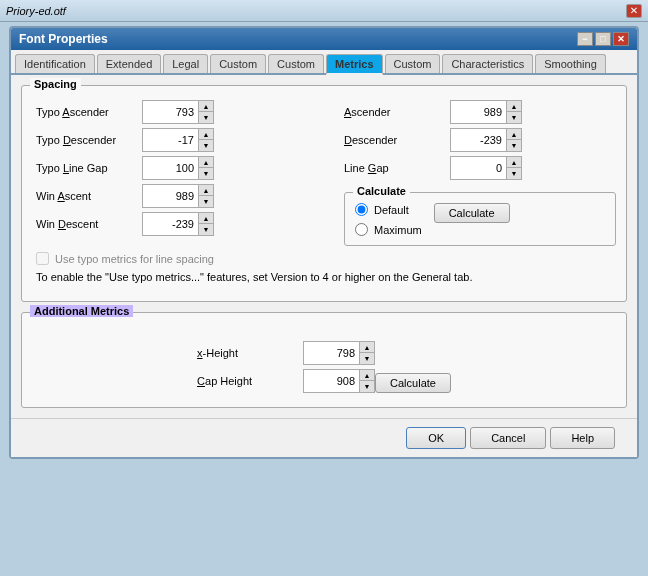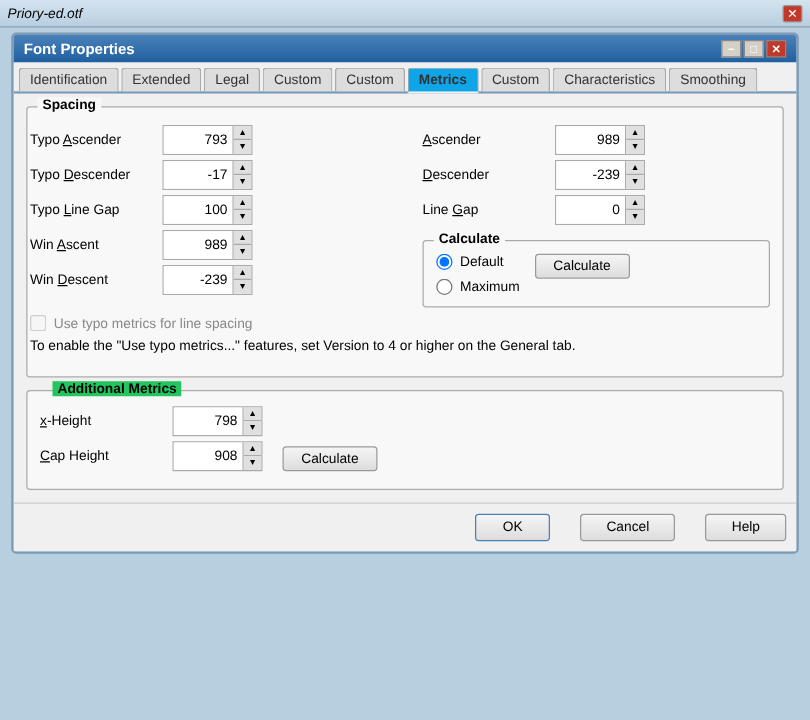--- a/index.html
+++ b/index.html
@@ -102,21 +102,21 @@
     
     .dialog-content {
       padding: 10px;
       background: #f0f0f0;
     }
 
     
     .group-box {
       border: 1px solid #aaa;
       border-radius: 3px;
-      padding: 8px 10px 10px 2px;
+      padding: 8px 10px 10px 14px;
       margin-bottom: 10px;
       background: #f8f8f8;
       position: relative;
     }
     .group-box-title {
       position: absolute;
       top: -8px;
       left: 8px;
       background: #f8f8f8;
       padding: 0 4px;
@@ -246,33 +246,33 @@
     .add-metrics-group {
       border: 1px solid #aaa;
       border-radius: 3px;
       padding: 8px 10px 10px 10px;
       background: #f8f8f8;
       position: relative;
     }
     .add-metrics-title {
       position: absolute;
       top: -8px;
-      left: 20px;
-      background: #22c55e;
+      left: 8px;
+      background: #c4b5fd;
       padding: 0 4px;
       font-size: 11px;
       font-weight: bold;
     }
 
     
     .dialog-footer {
       display: flex;
       justify-content: flex-end;
-      gap: 24px;
-      padding: 8px 8px;
+      gap: 4px;
+      padding: 8px 22px;
       background: #f0f0f0;
       border-top: 1px solid #ccc;
     }
     .footer-btn {
       padding: 4px 20px;
       font-size: 11px;
       background: linear-gradient(to bottom, #f5f5f5, #ddd);
       border: 1px solid #999;
       border-radius: 3px;
       cursor: pointer;
@@ -450,21 +450,21 @@
           <div class="checkbox-row">
             <input type="checkbox" disabled="" id="typo-metrics" style="">
             <label for="typo-metrics">Use typo metrics for line spacing</label>
           </div>
 
           <div class="info-text">To enable the "Use typo metrics..." features, set Version to 4 or higher on the General tab.</div>
         </div>
 
         <div class="add-metrics-group">
           <div class="add-metrics-title">Additional Metrics</div>
-          <div style="display: flex; gap: 16px; align-items: flex-end; margin-top: 4px;">
+          <div style="display: flex; align-items: flex-end; margin-top: 20px; justify-content: center;">
             <div>
               <div class="field-row">
                 <span class="field-label"><u>x</u>-Height</span>
                 <div class="spin-wrapper">
                   <input class="spin-input" type="text" value="798" style="">
                   <div class="spin-buttons">
                     <button class="spin-btn">▲</button>
                     <button class="spin-btn">▼</button>
                   </div>
                 </div>

